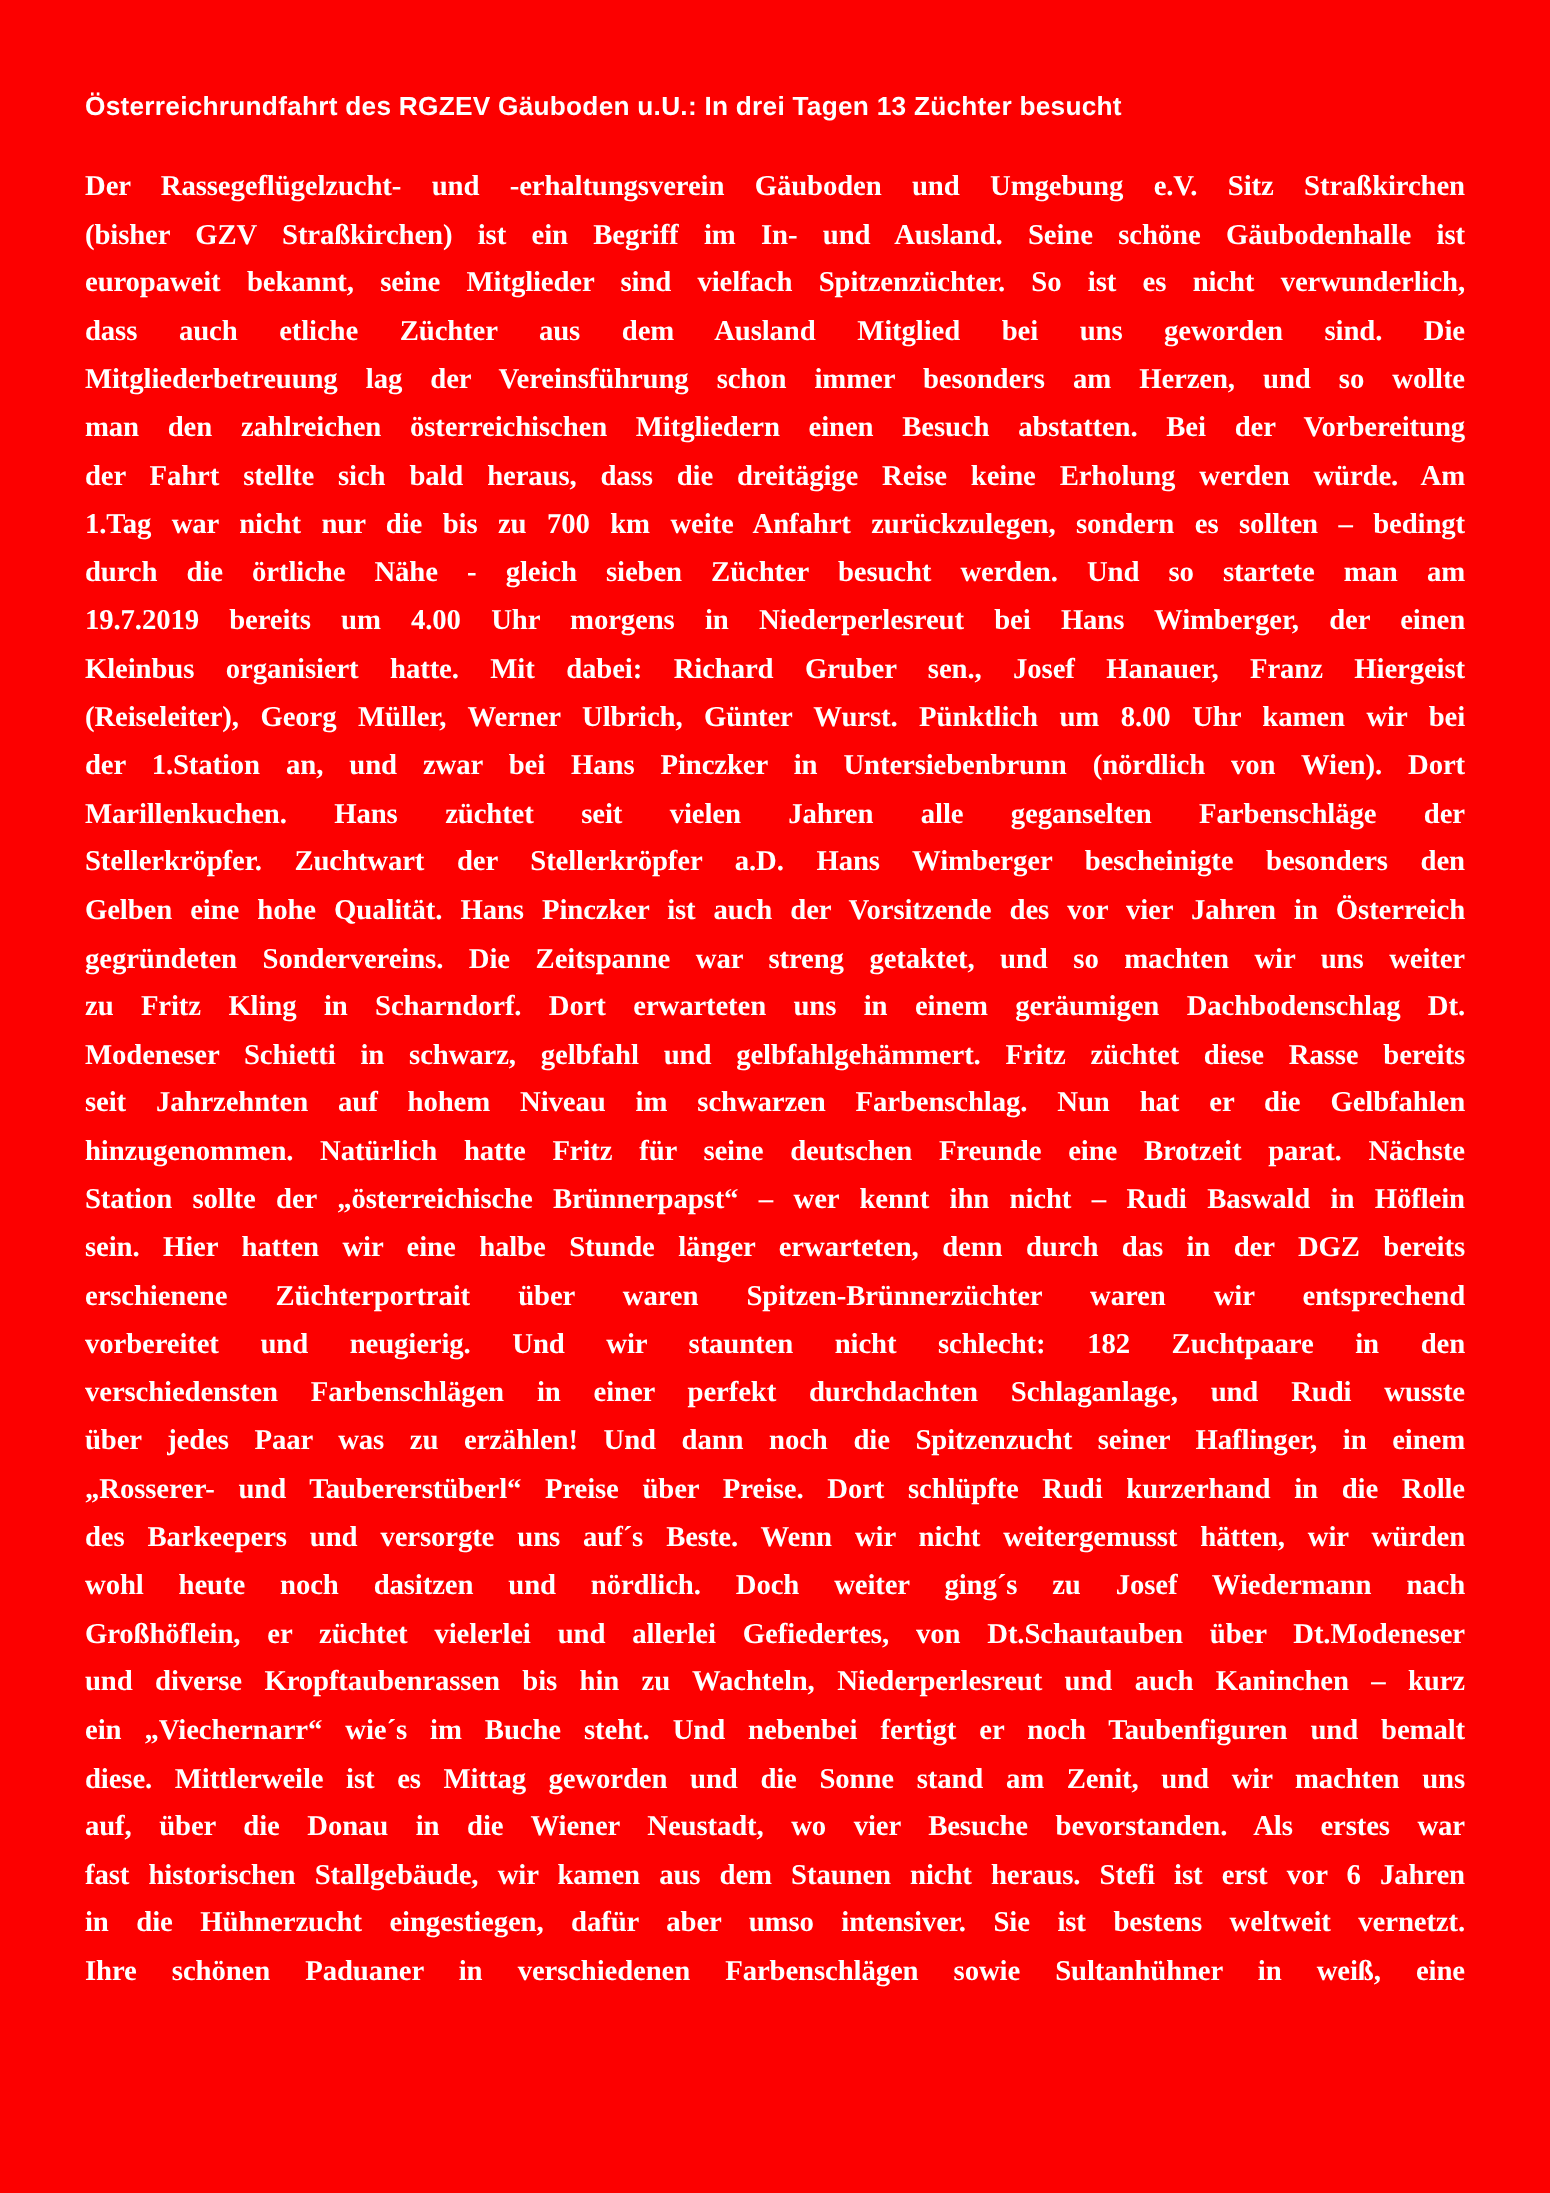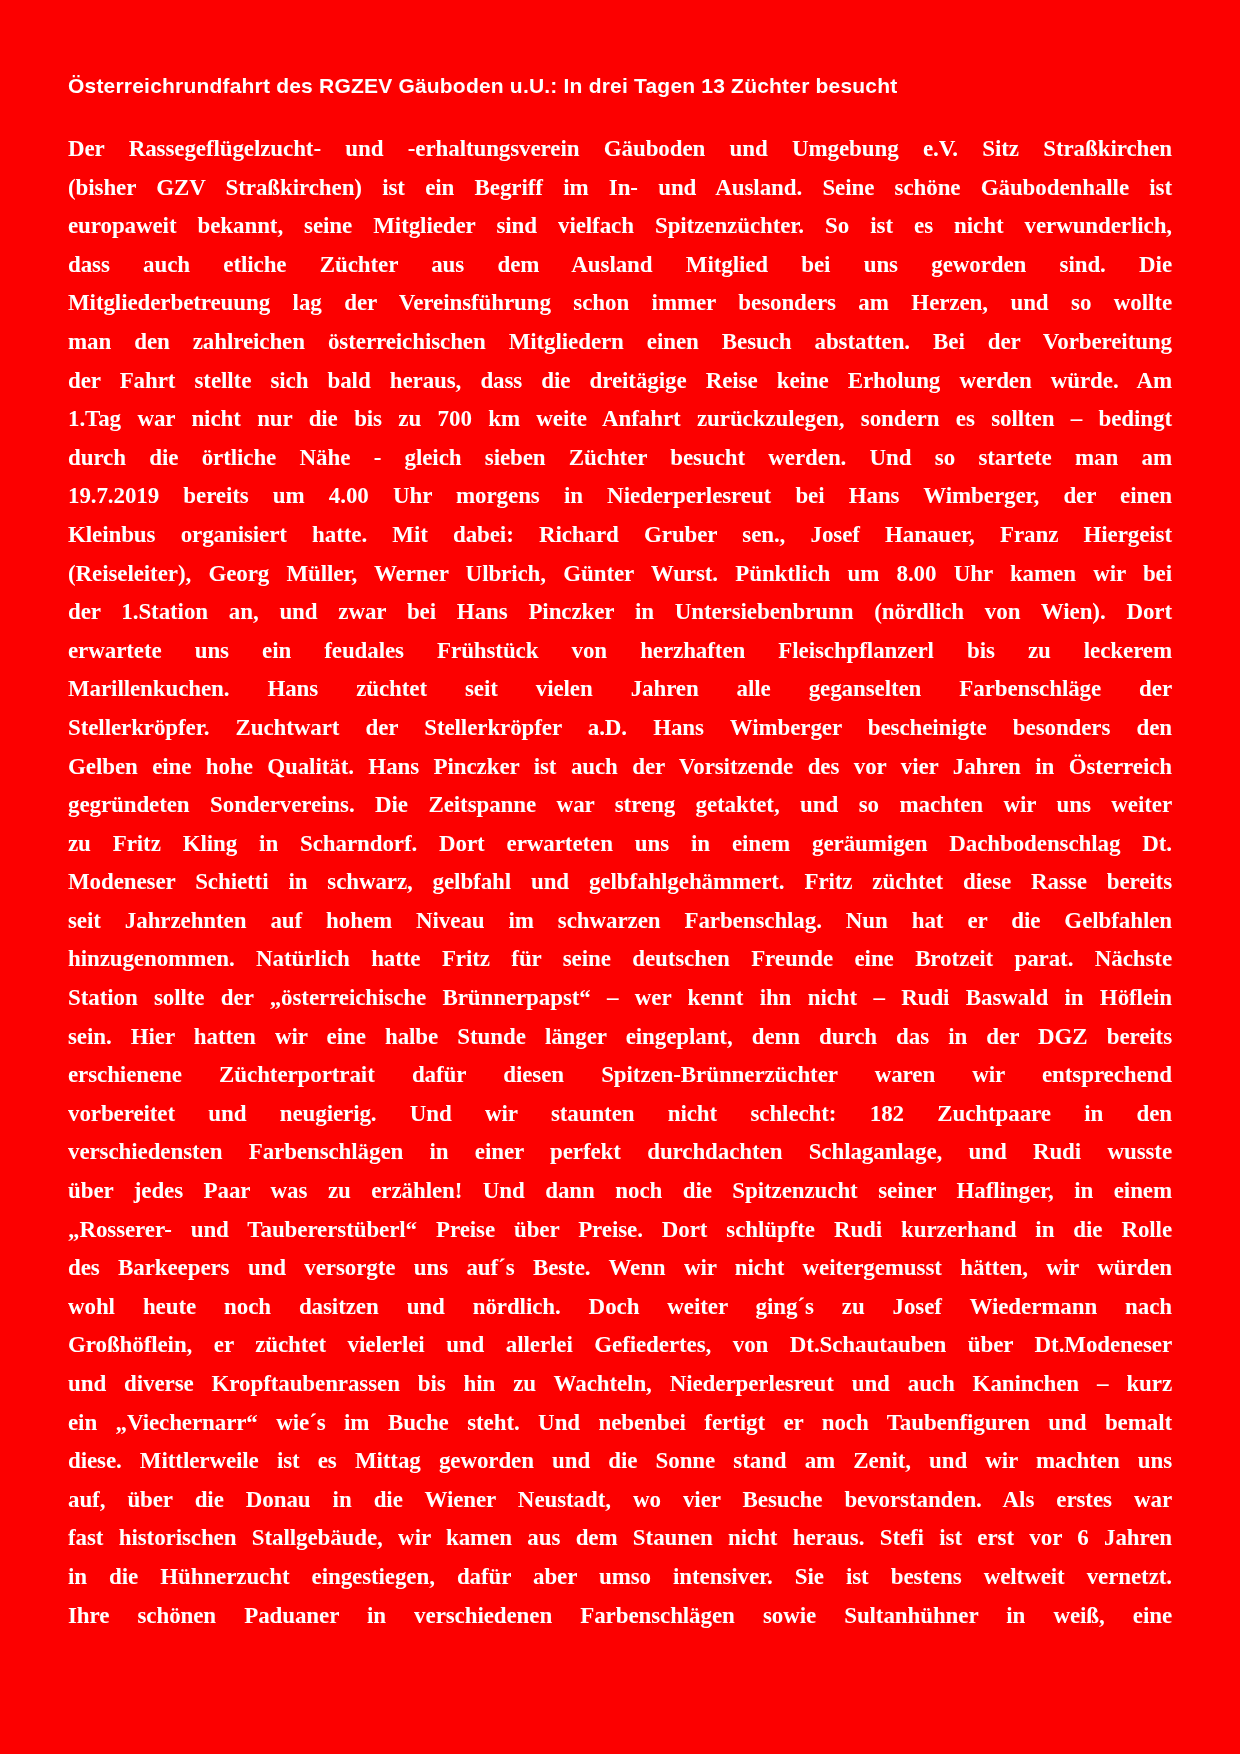--- a/index.html
+++ b/index.html
@@ -52,32 +52,31 @@
       <div class="line">dass auch etliche Züchter aus dem Ausland Mitglied bei uns geworden sind. Die</div>
       <div class="line">Mitgliederbetreuung lag der Vereinsführung schon immer besonders am Herzen, und so wollte</div>
       <div class="line">man den zahlreichen österreichischen Mitgliedern einen Besuch abstatten. Bei der Vorbereitung</div>
       <div class="line">der Fahrt stellte sich bald heraus, dass die dreitägige Reise keine Erholung werden würde. Am</div>
       <div class="line">1.Tag war nicht nur die bis zu 700 km weite Anfahrt zurückzulegen, sondern es sollten – bedingt</div>
       <div class="line">durch die örtliche Nähe - gleich sieben Züchter besucht werden. Und so startete man am</div>
       <div class="line">19.7.2019 bereits um 4.00 Uhr morgens in Niederperlesreut bei Hans Wimberger, der einen</div>
       <div class="line">Kleinbus organisiert hatte. Mit dabei: Richard Gruber sen., Josef Hanauer, Franz Hiergeist</div>
       <div class="line">(Reiseleiter), Georg Müller, Werner Ulbrich, Günter Wurst. Pünktlich um 8.00 Uhr kamen wir bei</div>
       <div class="line">der 1.Station an, und zwar bei Hans Pinczker in Untersiebenbrunn (nördlich von Wien). Dort</div>
-      <div class="line">erwartete uns ein feudales Frühstück von herzhaften Fleischpflanzerl bis zu leckerem</div>
       <div class="line">Marillenkuchen. Hans züchtet seit vielen Jahren alle geganselten Farbenschläge der</div>
       <div class="line">Stellerkröpfer. Zuchtwart der Stellerkröpfer a.D. Hans Wimberger bescheinigte besonders den</div>
       <div class="line">Gelben eine hohe Qualität. Hans Pinczker ist auch der Vorsitzende des vor vier Jahren in Österreich</div>
       <div class="line">gegründeten Sondervereins. Die Zeitspanne war streng getaktet, und so machten wir uns weiter</div>
       <div class="line">zu Fritz Kling in Scharndorf. Dort erwarteten uns in einem geräumigen Dachbodenschlag Dt.</div>
       <div class="line">Modeneser Schietti in schwarz, gelbfahl und gelbfahlgehämmert. Fritz züchtet diese Rasse bereits</div>
       <div class="line">seit Jahrzehnten auf hohem Niveau im schwarzen Farbenschlag. Nun hat er die Gelbfahlen</div>
       <div class="line">hinzugenommen. Natürlich hatte Fritz für seine deutschen Freunde eine Brotzeit parat. Nächste</div>
       <div class="line">Station sollte der „österreichische Brünnerpapst“ – wer kennt ihn nicht – Rudi Baswald in Höflein</div>
-      <div class="line">sein. Hier hatten wir eine halbe Stunde länger eingeplant, denn durch das in der DGZ bereits</div>
-      <div class="line">erschienene Züchterportrait dafür diesen Spitzen-Brünnerzüchter waren wir entsprechend</div>
+      <div class="line">sein. Hier hatten wir eine halbe Stunde länger erwarteten, denn durch das in der DGZ bereits</div>
+      <div class="line">erschienene Züchterportrait über waren Spitzen-Brünnerzüchter waren wir entsprechend</div>
       <div class="line">vorbereitet und neugierig. Und wir staunten nicht schlecht: 182 Zuchtpaare in den</div>
       <div class="line">verschiedensten Farbenschlägen in einer perfekt durchdachten Schlaganlage, und Rudi wusste</div>
       <div class="line">über jedes Paar was zu erzählen! Und dann noch die Spitzenzucht seiner Haflinger, in einem</div>
       <div class="line">„Rosserer- und Taubererstüberl“ Preise über Preise. Dort schlüpfte Rudi kurzerhand in die Rolle</div>
       <div class="line">des Barkeepers und versorgte uns auf´s Beste. Wenn wir nicht weitergemusst hätten, wir würden</div>
       <div class="line">wohl heute noch dasitzen und nördlich. Doch weiter ging´s zu Josef Wiedermann nach</div>
       <div class="line">Großhöflein, er züchtet vielerlei und allerlei Gefiedertes, von Dt.Schautauben über Dt.Modeneser</div>
       <div class="line">und diverse Kropftaubenrassen bis hin zu Wachteln, Niederperlesreut und auch Kaninchen – kurz</div>
       <div class="line">ein „Viechernarr“ wie´s im Buche steht. Und nebenbei fertigt er noch Taubenfiguren und bemalt</div>
       <div class="line">diese. Mittlerweile ist es Mittag geworden und die Sonne stand am Zenit, und wir machten uns</div>

